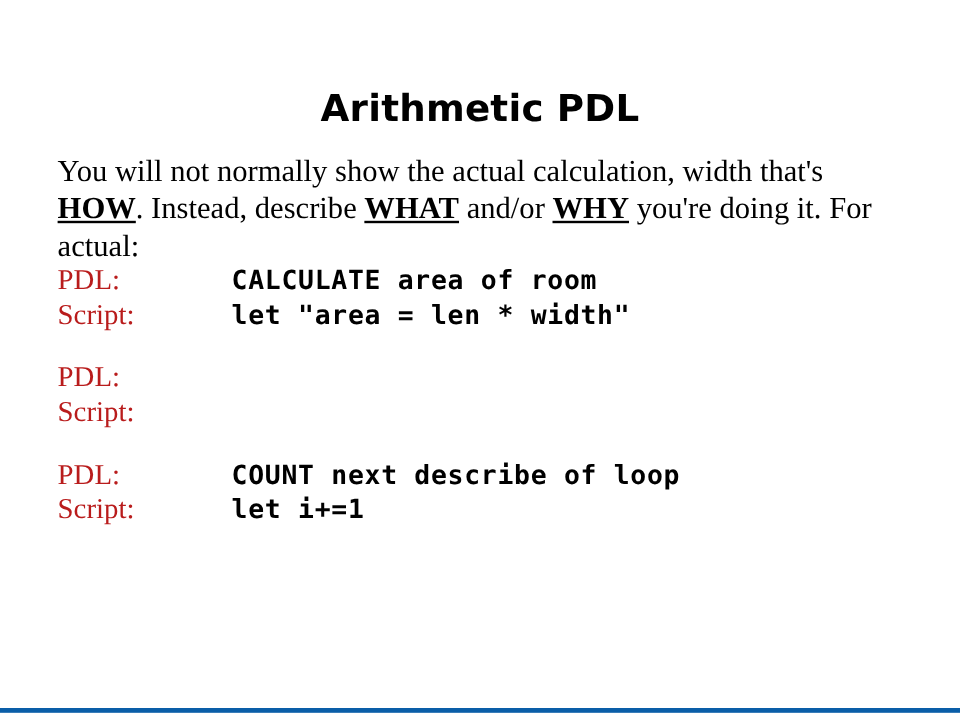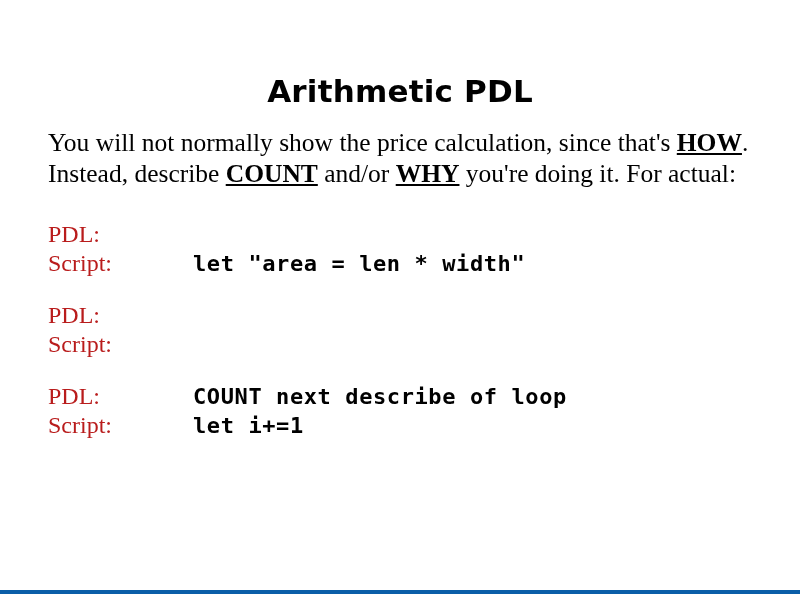--- a/index.html
+++ b/index.html
@@ -101,27 +101,28 @@
     background: #0a5ea8;
   }
 </style>
 </head>
 <body>
 
 <div class="slide">
 
   <h1 class="slide-title">Arithmetic PDL</h1>
 
-  <p class="intro"><span>You will not normally show the price calculation, since that's </span><span class="em">HOW</span><span>. Instead, describe </span><span class="em">COUNT</span><span> and/or </span><span class="em">WHY</span><span> you're doing it. For actual:</span></p>
+  <p class="intro"><span>You will not normally show the actual calculation, width that's </span><span class="em">HOW</span><span>. Instead, describe </span><span class="em">WHAT</span><span> and/or </span><span class="em">WHY</span><span> you're doing it. For actual:</span></p>
 
   <div class="examples">
 
     <div class="example-block">
       <div class="example-row">
         <span class="row-label">PDL:</span>
+        <span class="row-code">CALCULATE area of room</span>
       </div>
       <div class="example-row">
         <span class="row-label">Script:</span>
         <span class="row-code">let "area = len * width"</span>
       </div>
     </div>
 
     <div class="example-block">
       <div class="example-row">
         <span class="row-label">PDL:</span>

